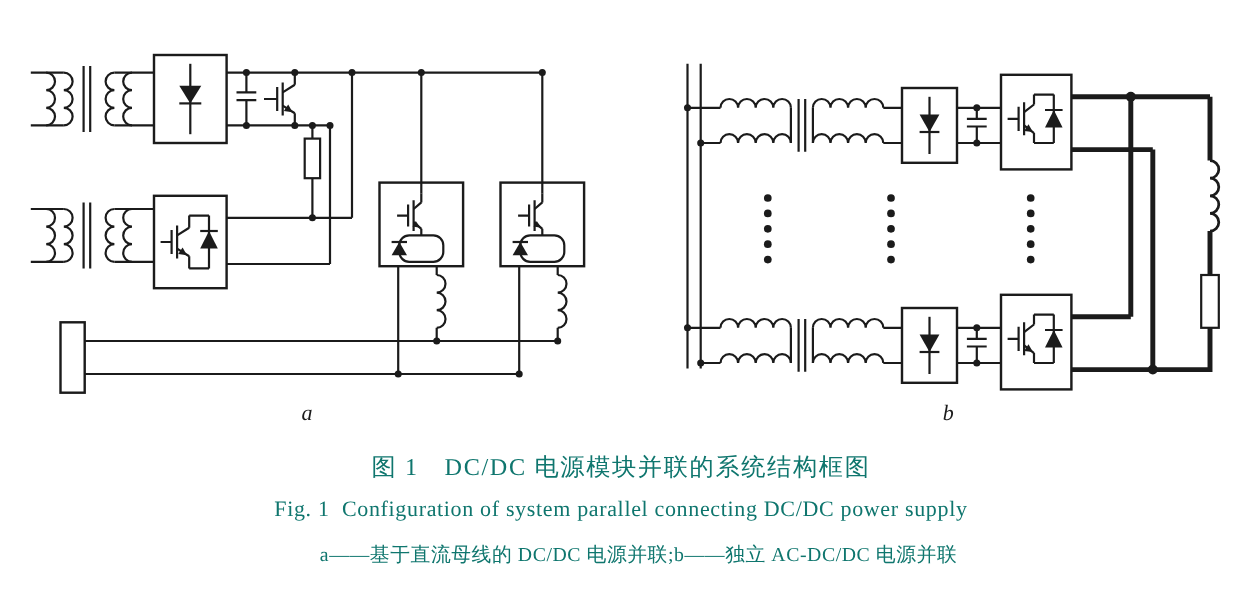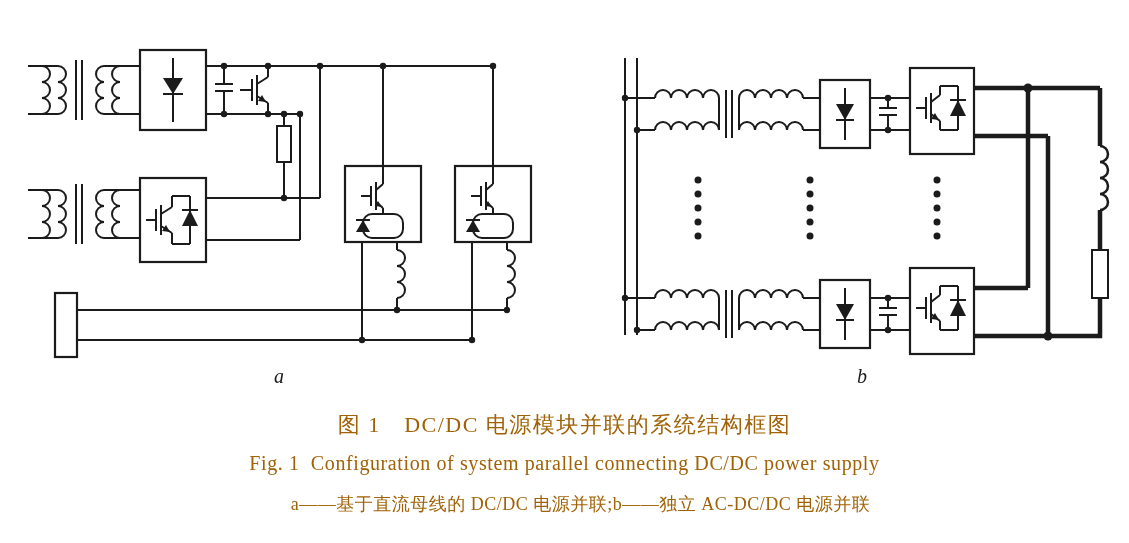--- a/index.html
+++ b/index.html
@@ -10,21 +10,21 @@
   }
   .diagram { position:absolute; top:0; }
   .svg-a { left:0; }
   .svg-b { left:580px; }
   .panel-label {
     position:absolute; width:34px; text-align:center;
     font-size:20px; font-style:italic; color:#1b1b1b;
   }
   .label-a { left:262px; top:365px; }
   .label-b { left:845px; top:365px; }
-  .caption { position:absolute; left:0; width:100%; text-align:center; white-space:pre; color:#a16207; }
+  .caption { position:absolute; left:0; width:100%; text-align:center; white-space:pre; color:#0f766e; }
   .caption-cn { top:410px; font-size:22px; letter-spacing:1.5px; }
   .caption-en { top:452px; font-size:20px; letter-spacing:0.6px; }
   .caption-legend { top:492px; font-size:18px; letter-spacing:0.5px;padding-left:32px; }
 
   svg .wire   { stroke:#1b1b1b; stroke-width:2;   fill:none; }
   svg .wire25 { stroke:#1b1b1b; stroke-width:2.5; fill:none; }
   svg .thick  { stroke:#1b1b1b; stroke-width:4.5; fill:none; }
   svg .box    { stroke:#1b1b1b; stroke-width:2.2; fill:#ffffff; }
   svg .part   { stroke:#1b1b1b; stroke-width:2;   fill:#ffffff; }
   svg .ink    { fill:#1b1b1b; stroke:none; }

